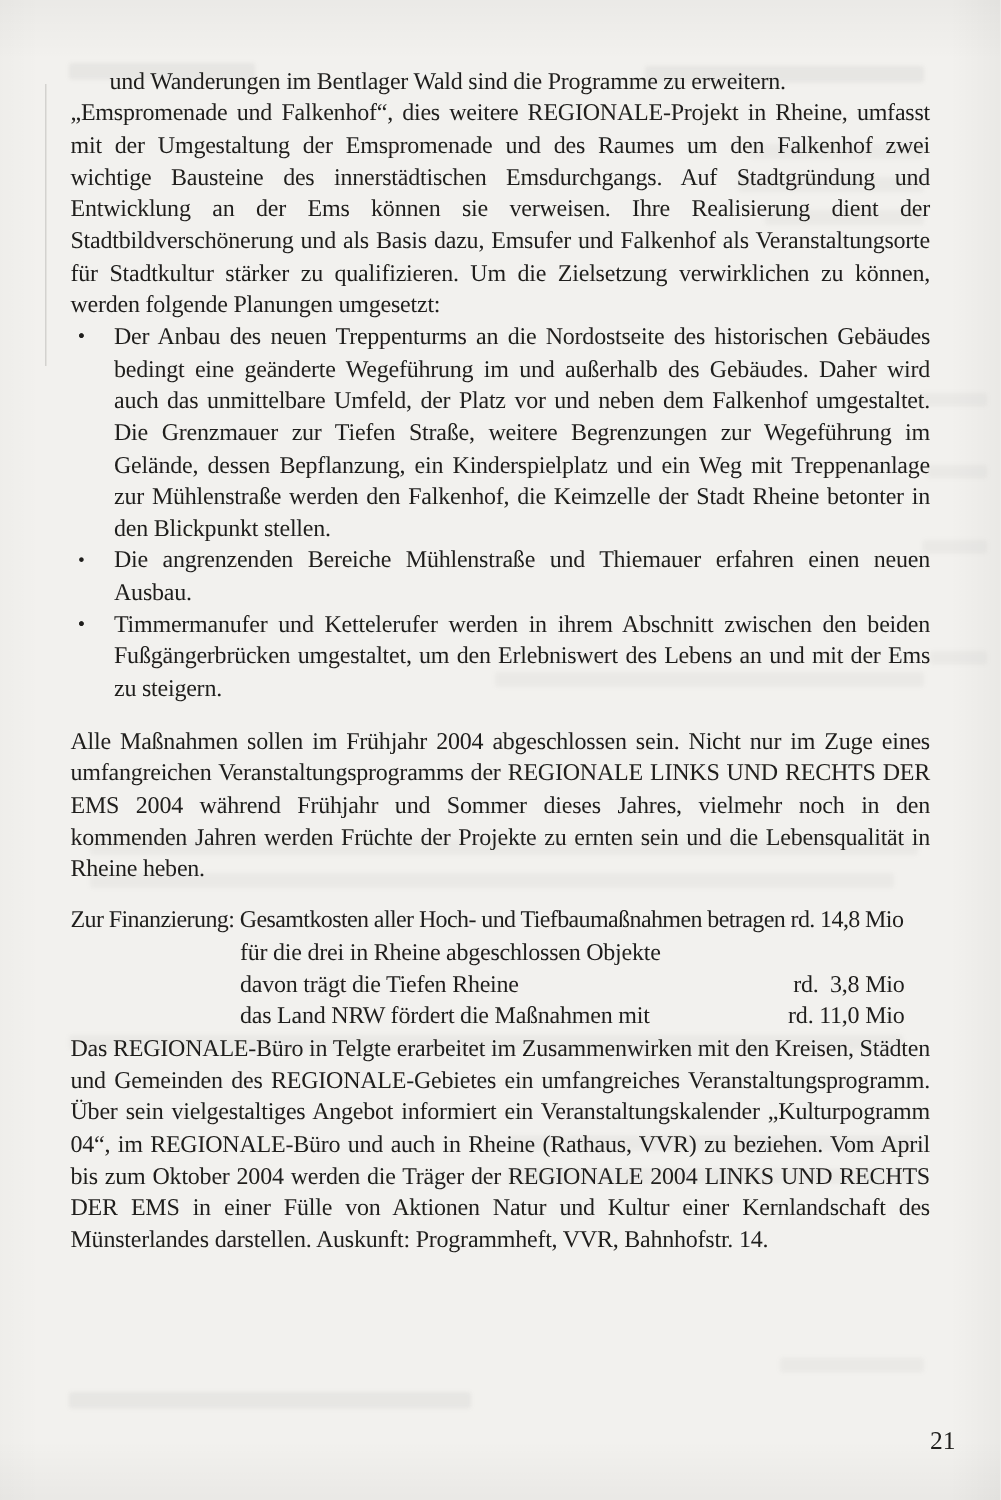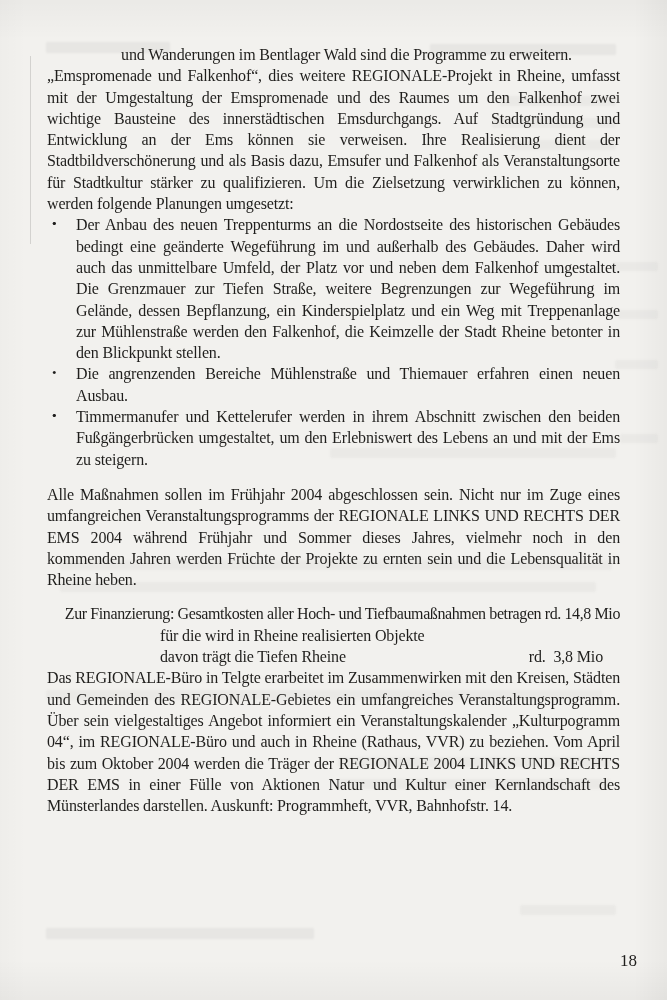--- a/index.html
+++ b/index.html
@@ -21,30 +21,30 @@
   .col {
     position: absolute;
     left: 47px; top: 44px;
     width: 573px;
     font-size: 16px;
     line-height: 21.3px;
     letter-spacing: -0.15px;
     text-align: justify;
   }
   p { margin: 0; }
-  .intro-tail { text-indent: 26px; text-align: center; }
+  .intro-tail { text-indent: 26px; text-align: left; }
   ul.bullets { list-style: none; margin: 0; padding: 0; }
   ul.bullets li { position: relative; padding-left: 29px; }
   .bullet {
     position: absolute; left: 5px; top: -1px;
     font-size: 13px; letter-spacing: 0;
   }
   .gap-md { height: 14px; }
   .gap-sm { height: 13px; }
-  .fin-line1 { text-align: right; white-space: nowrap; letter-spacing: -0.4px; }
+  .fin-line1 { text-align: left; white-space: nowrap; letter-spacing: -0.4px; }
   .fin-sub  { padding-left: 113px; text-align: left; }
   .fin-row  { position: relative; padding-left: 113px; text-align: left; }
   .fin-amount { position: absolute; right: 17px; top: 0; white-space: pre; }
   .page-number {
     position: absolute; right: 30px; top: 951px;
     font-size: 17px; letter-spacing: 0;
   }
   
   .ghost {
     position: absolute;
@@ -117,26 +117,30 @@
 
     <p>Alle Maßnahmen sollen im Frühjahr 2004 abgeschlossen sein. Nicht nur im Zuge eines umfangreichen Veranstaltungsprogramms der REGIONALE LINKS UND RECHTS DER EMS 2004 während Frühjahr und Sommer dieses Jahres, vielmehr noch in den kommenden Jahren werden Früchte der Projekte zu ernten sein und die Lebensqualität in Rheine heben.</p>
 
     <div class="gap-sm"></div>
 
     <div>
       <div class="fin-line1">
         <span>Zur Finanzierung:</span>
         <span>Gesamtkosten aller Hoch- und Tiefbaumaßnahmen betragen rd. 14,8 Mio</span>
       </div>
-      <div class="fin-sub">für die wird in Rheine realisierten Objekte</div>
+      <div class="fin-sub">für die drei in Rheine abgeschlossen Objekte</div>
       <div class="fin-row">
         <span>davon trägt die Tiefen Rheine</span>
         <span class="fin-amount">rd.  3,8 Mio</span>
+      </div>
+      <div class="fin-row">
+        <span>das Land NRW fördert die Maßnahmen mit</span>
+        <span class="fin-amount">rd. 11,0 Mio</span>
       </div>
     </div>
 
     <p>Das REGIONALE-Büro in Telgte erarbeitet im Zusammenwirken mit den Kreisen, Städten und Gemeinden des REGIONALE-Gebietes ein umfangreiches Veranstaltungsprogramm. Über sein vielgestaltiges Angebot informiert ein Veranstaltungskalender „Kulturpogramm 04“, im REGIONALE-Büro und auch in Rheine (Rathaus, VVR) zu beziehen. Vom April bis zum Oktober 2004 werden die Träger der REGIONALE 2004 LINKS UND RECHTS DER EMS in einer Fülle von Aktionen Natur und Kultur einer Kernlandschaft des Münsterlandes darstellen. Auskunft: Programmheft, VVR, Bahnhofstr. 14.</p>
 
   </div>
 
-  <div class="page-number">18</div>
+  <div class="page-number">21</div>
 
 </div>
 
 </body></html>

